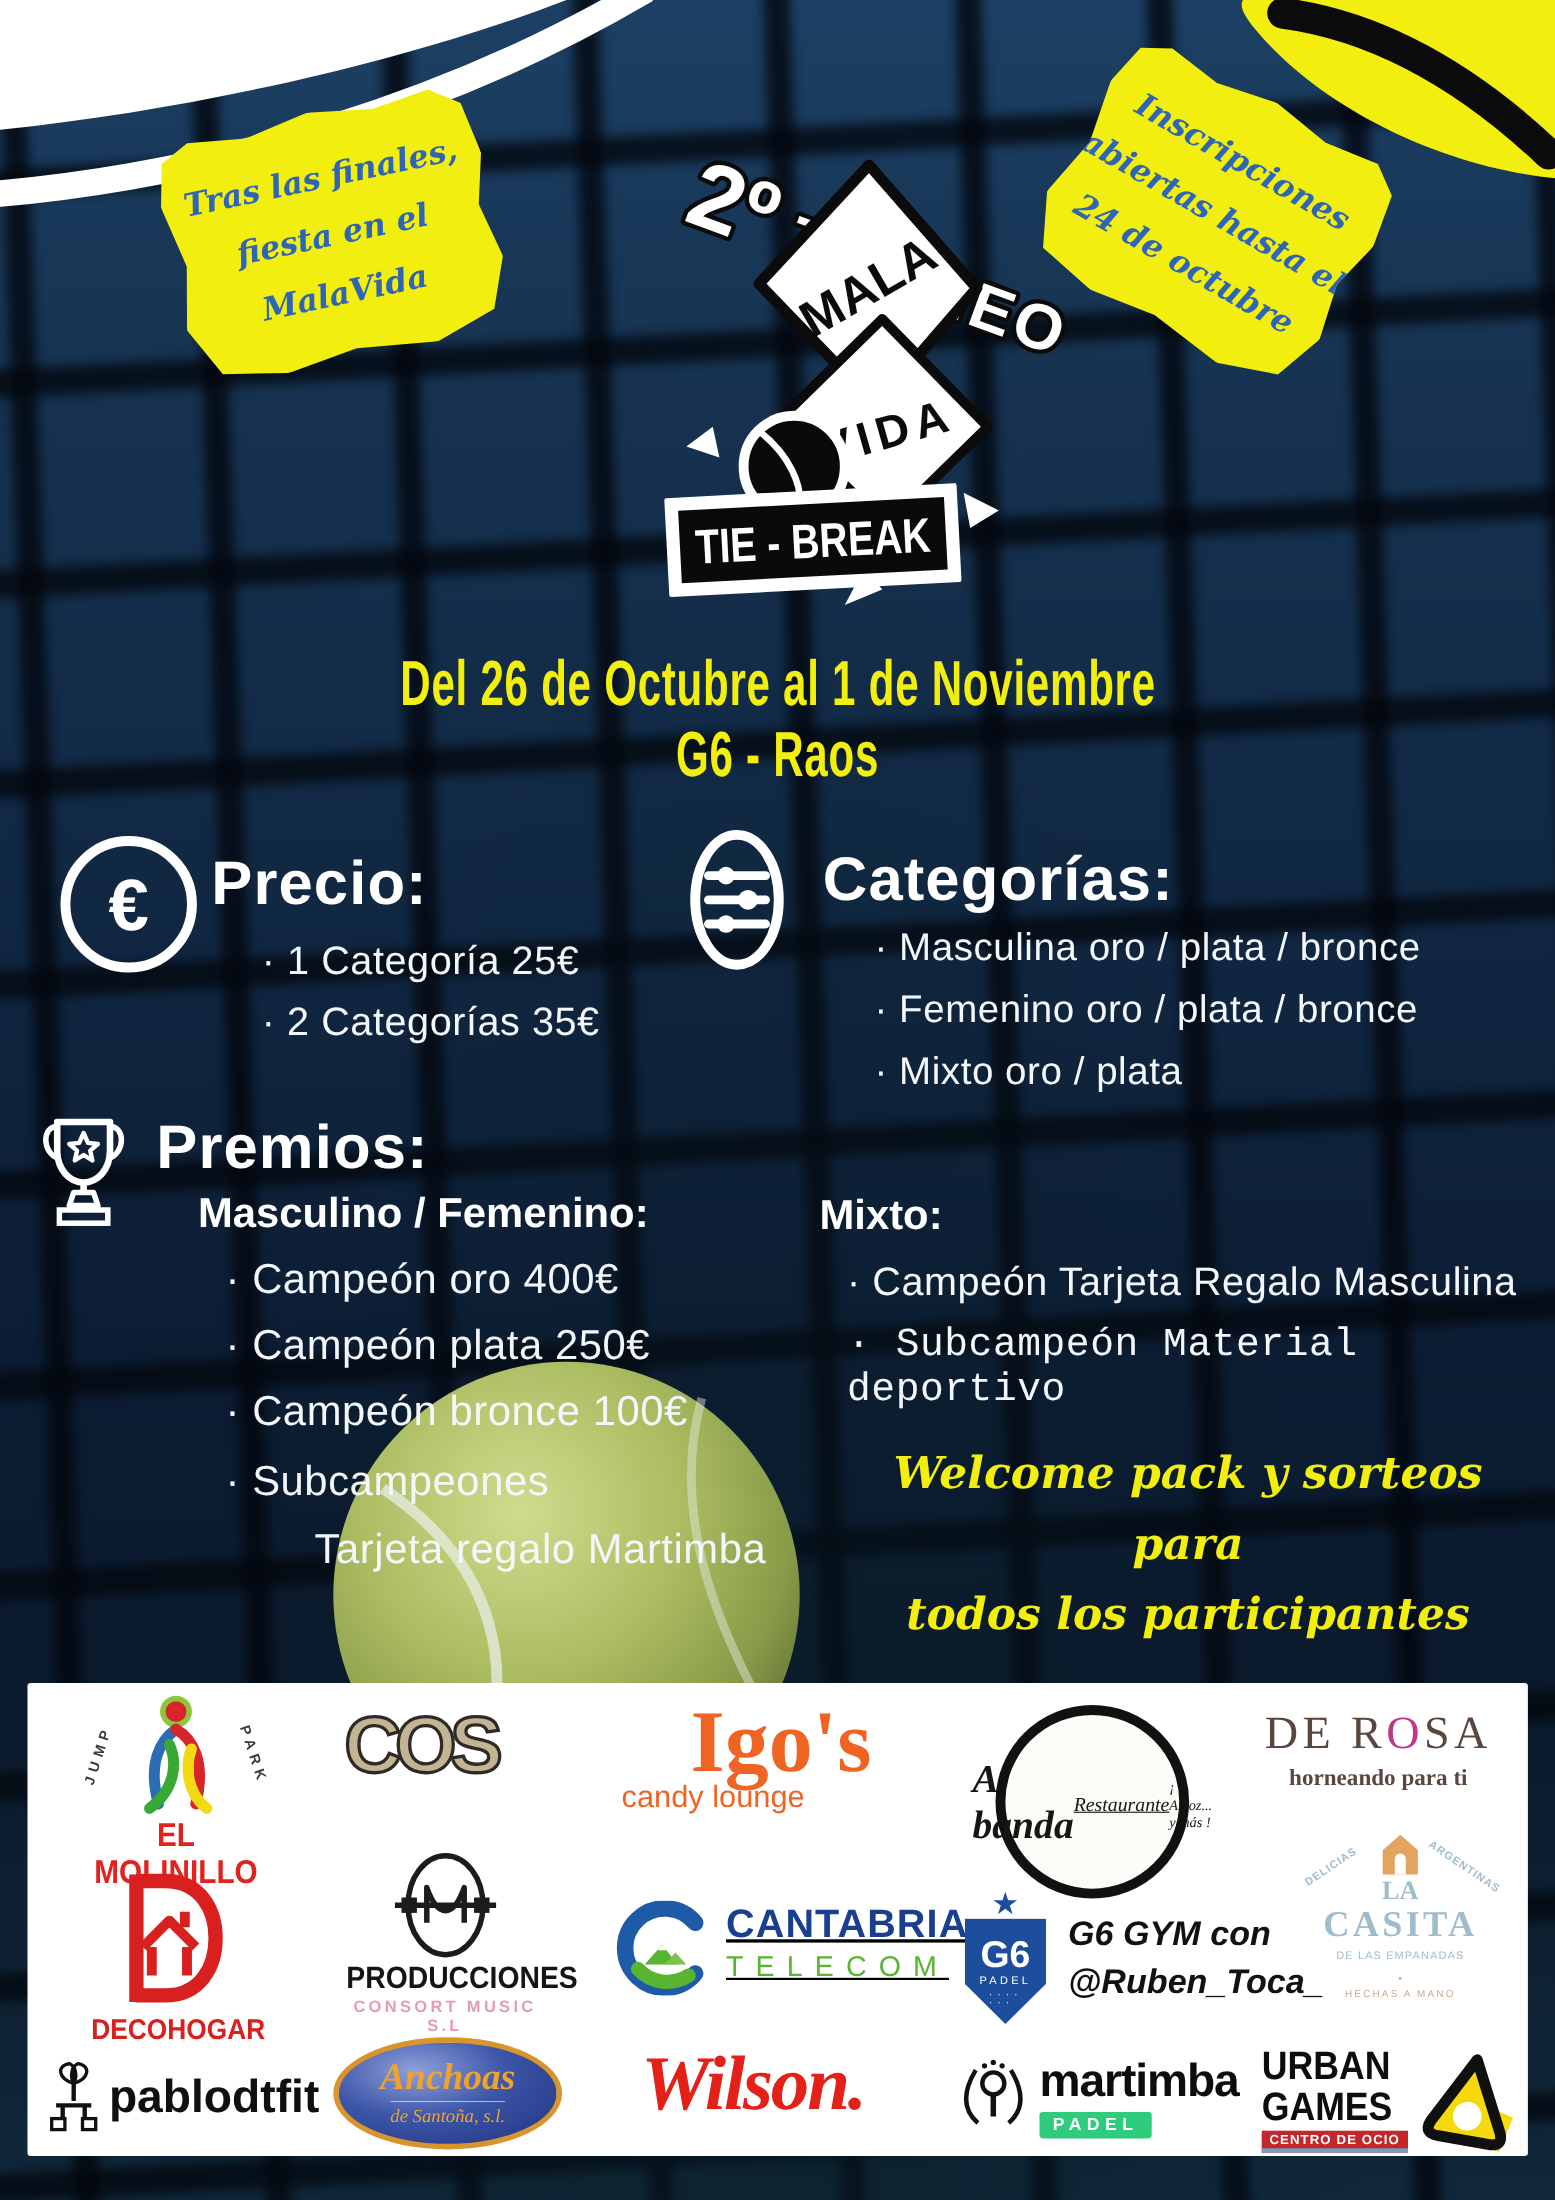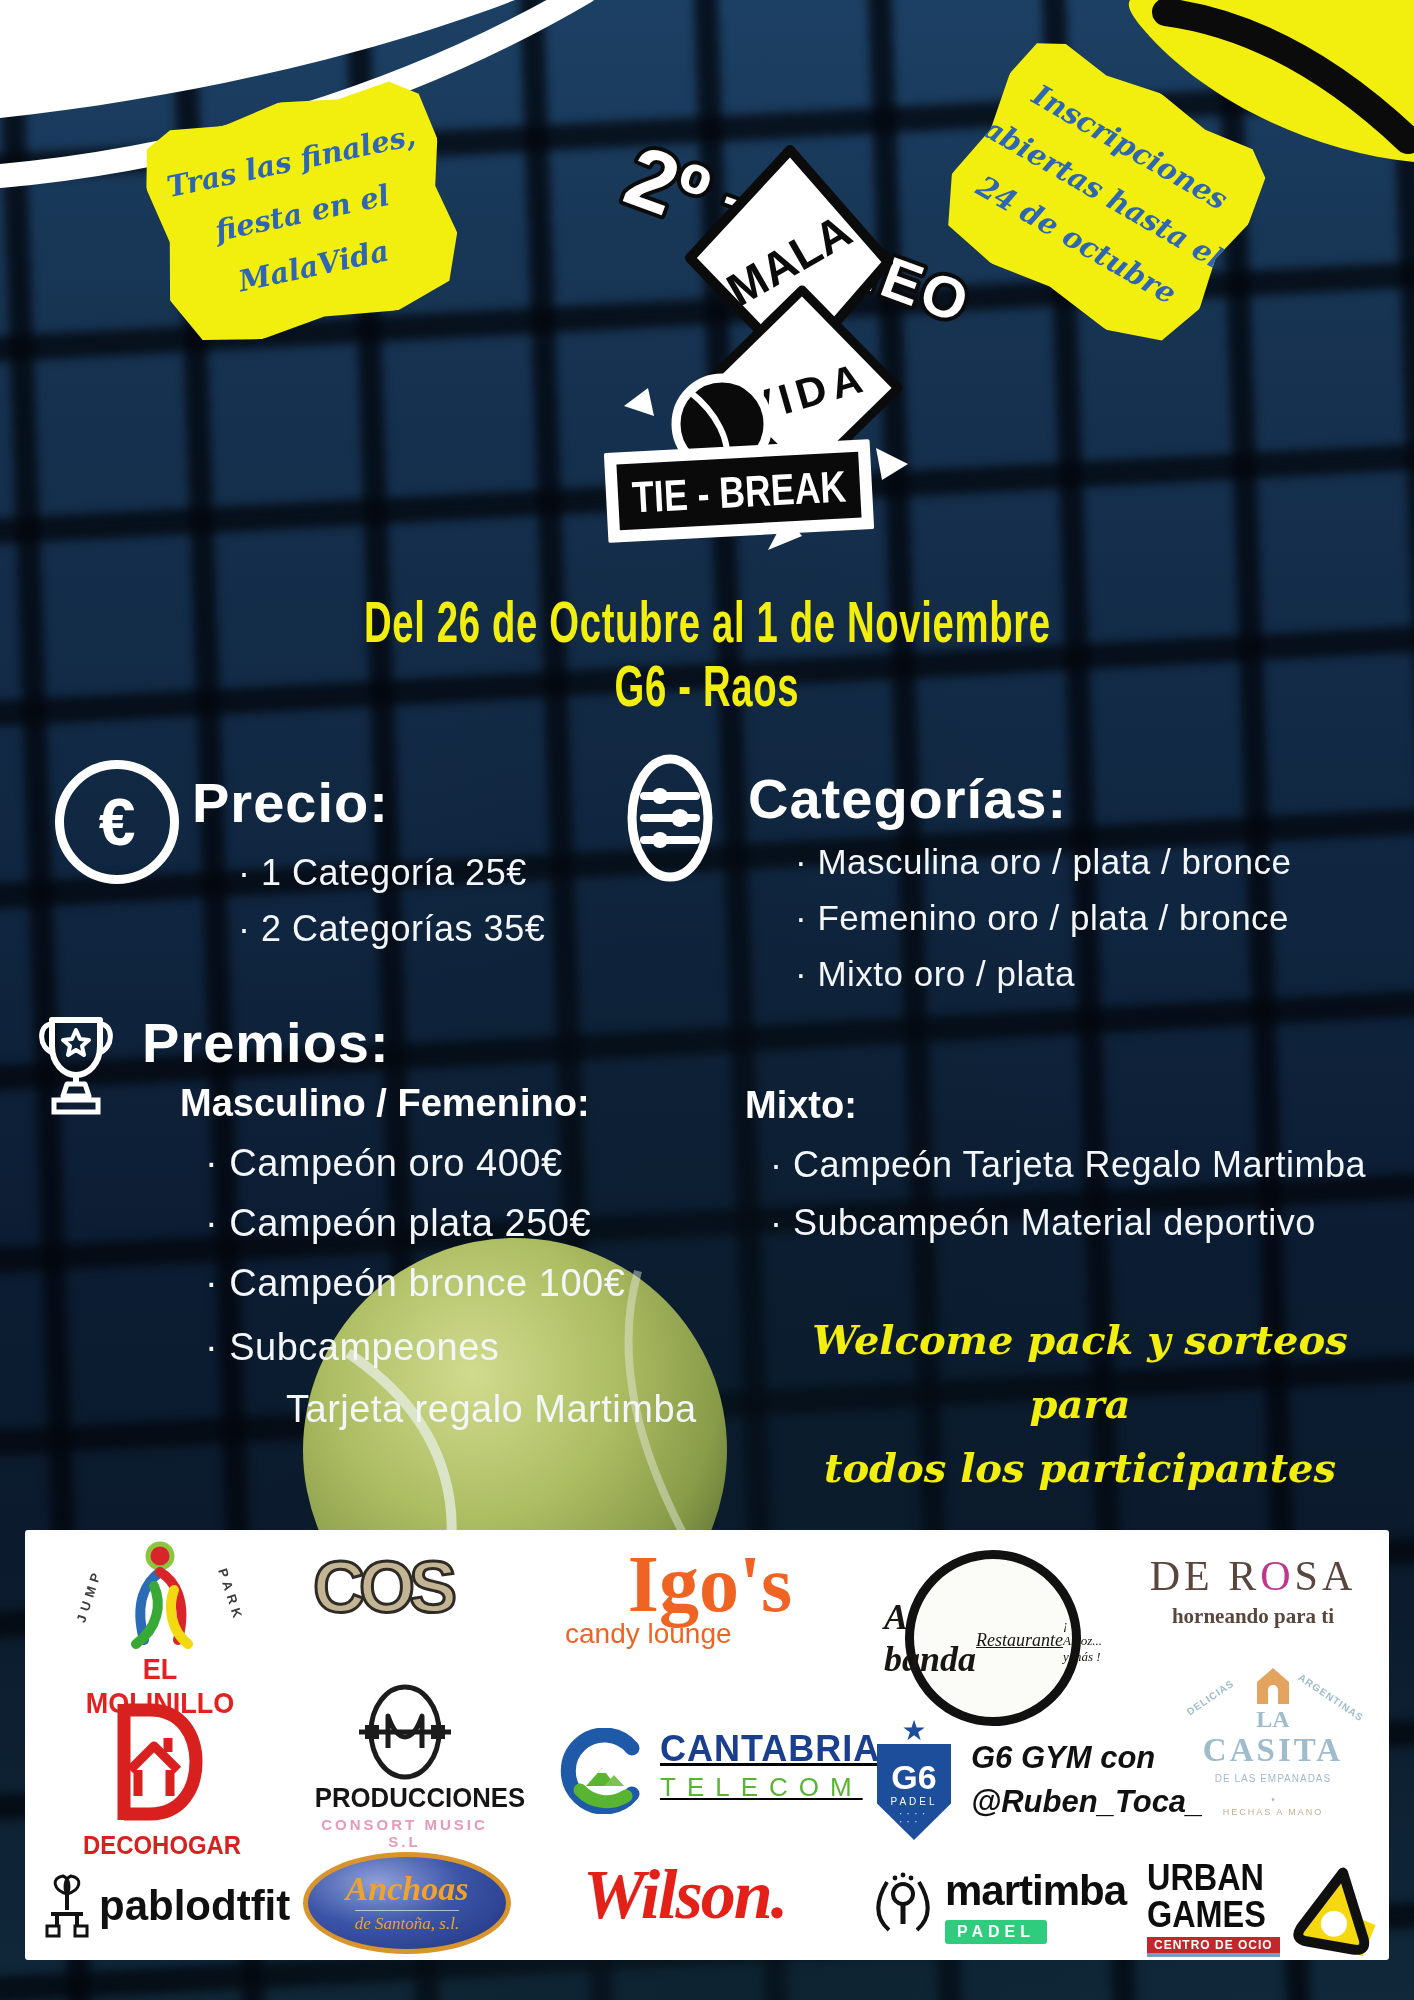--- a/index.html
+++ b/index.html
@@ -152,22 +152,22 @@
     <rect x="18" y="88" width="44" height="12" stroke="#fff" stroke-width="5" fill="none"></rect>
   </svg>
   <div class="sec-head" style="left:142px;top:1010px;">Premios:</div>
   <div class="sec-sub" style="left:180px;top:1082px;">Masculino / Femenino:</div>
   <div class="sec-item" style="left:205px;top:1142px;font-size:38px;">· Campeón oro 400€</div>
   <div class="sec-item" style="left:205px;top:1202px;font-size:38px;">· Campeón plata 250€</div>
   <div class="sec-item" style="left:205px;top:1262px;font-size:38px;">· Campeón bronce 100€</div>
   <div class="sec-item" style="left:205px;top:1326px;font-size:38px;">· Subcampeones</div>
   <div class="sec-item" style="left:286px;top:1388px;font-size:38px;">Tarjeta regalo Martimba</div>
   <div class="sec-sub" style="left:745px;top:1084px;">Mixto:</div>
-  <div class="sec-item" style="left:770px;top:1144px;">· Campeón Tarjeta Regalo Martimba</div>
-  <div class="sec-item" style="left:770px;top:1202px;">· Subcampeón Material deportivo</div>
+  <div class="sec-item" style="left:770px;top:1144px;">· Campeón Tarjeta Regalo Masculina</div>
+  <div class="sec-item" style="left:770px;top:1202px;font-family:Liberation Mono, monospace;">· Subcampeón Material deportivo</div>
 
   <div class="welcome" style="left:780px;top:1308px;width:600px;">
     <div>Welcome pack y sorteos para</div>
     <div>todos los participantes</div>
   </div>
 
   <div class="panel">
 
     <div class="sp" style="left:30px;top:10px;width:210px;text-align:center;">
       <span class="arc-txt" style="left:6px;top:48px;transform:rotate(-72deg);">JUMP</span>

